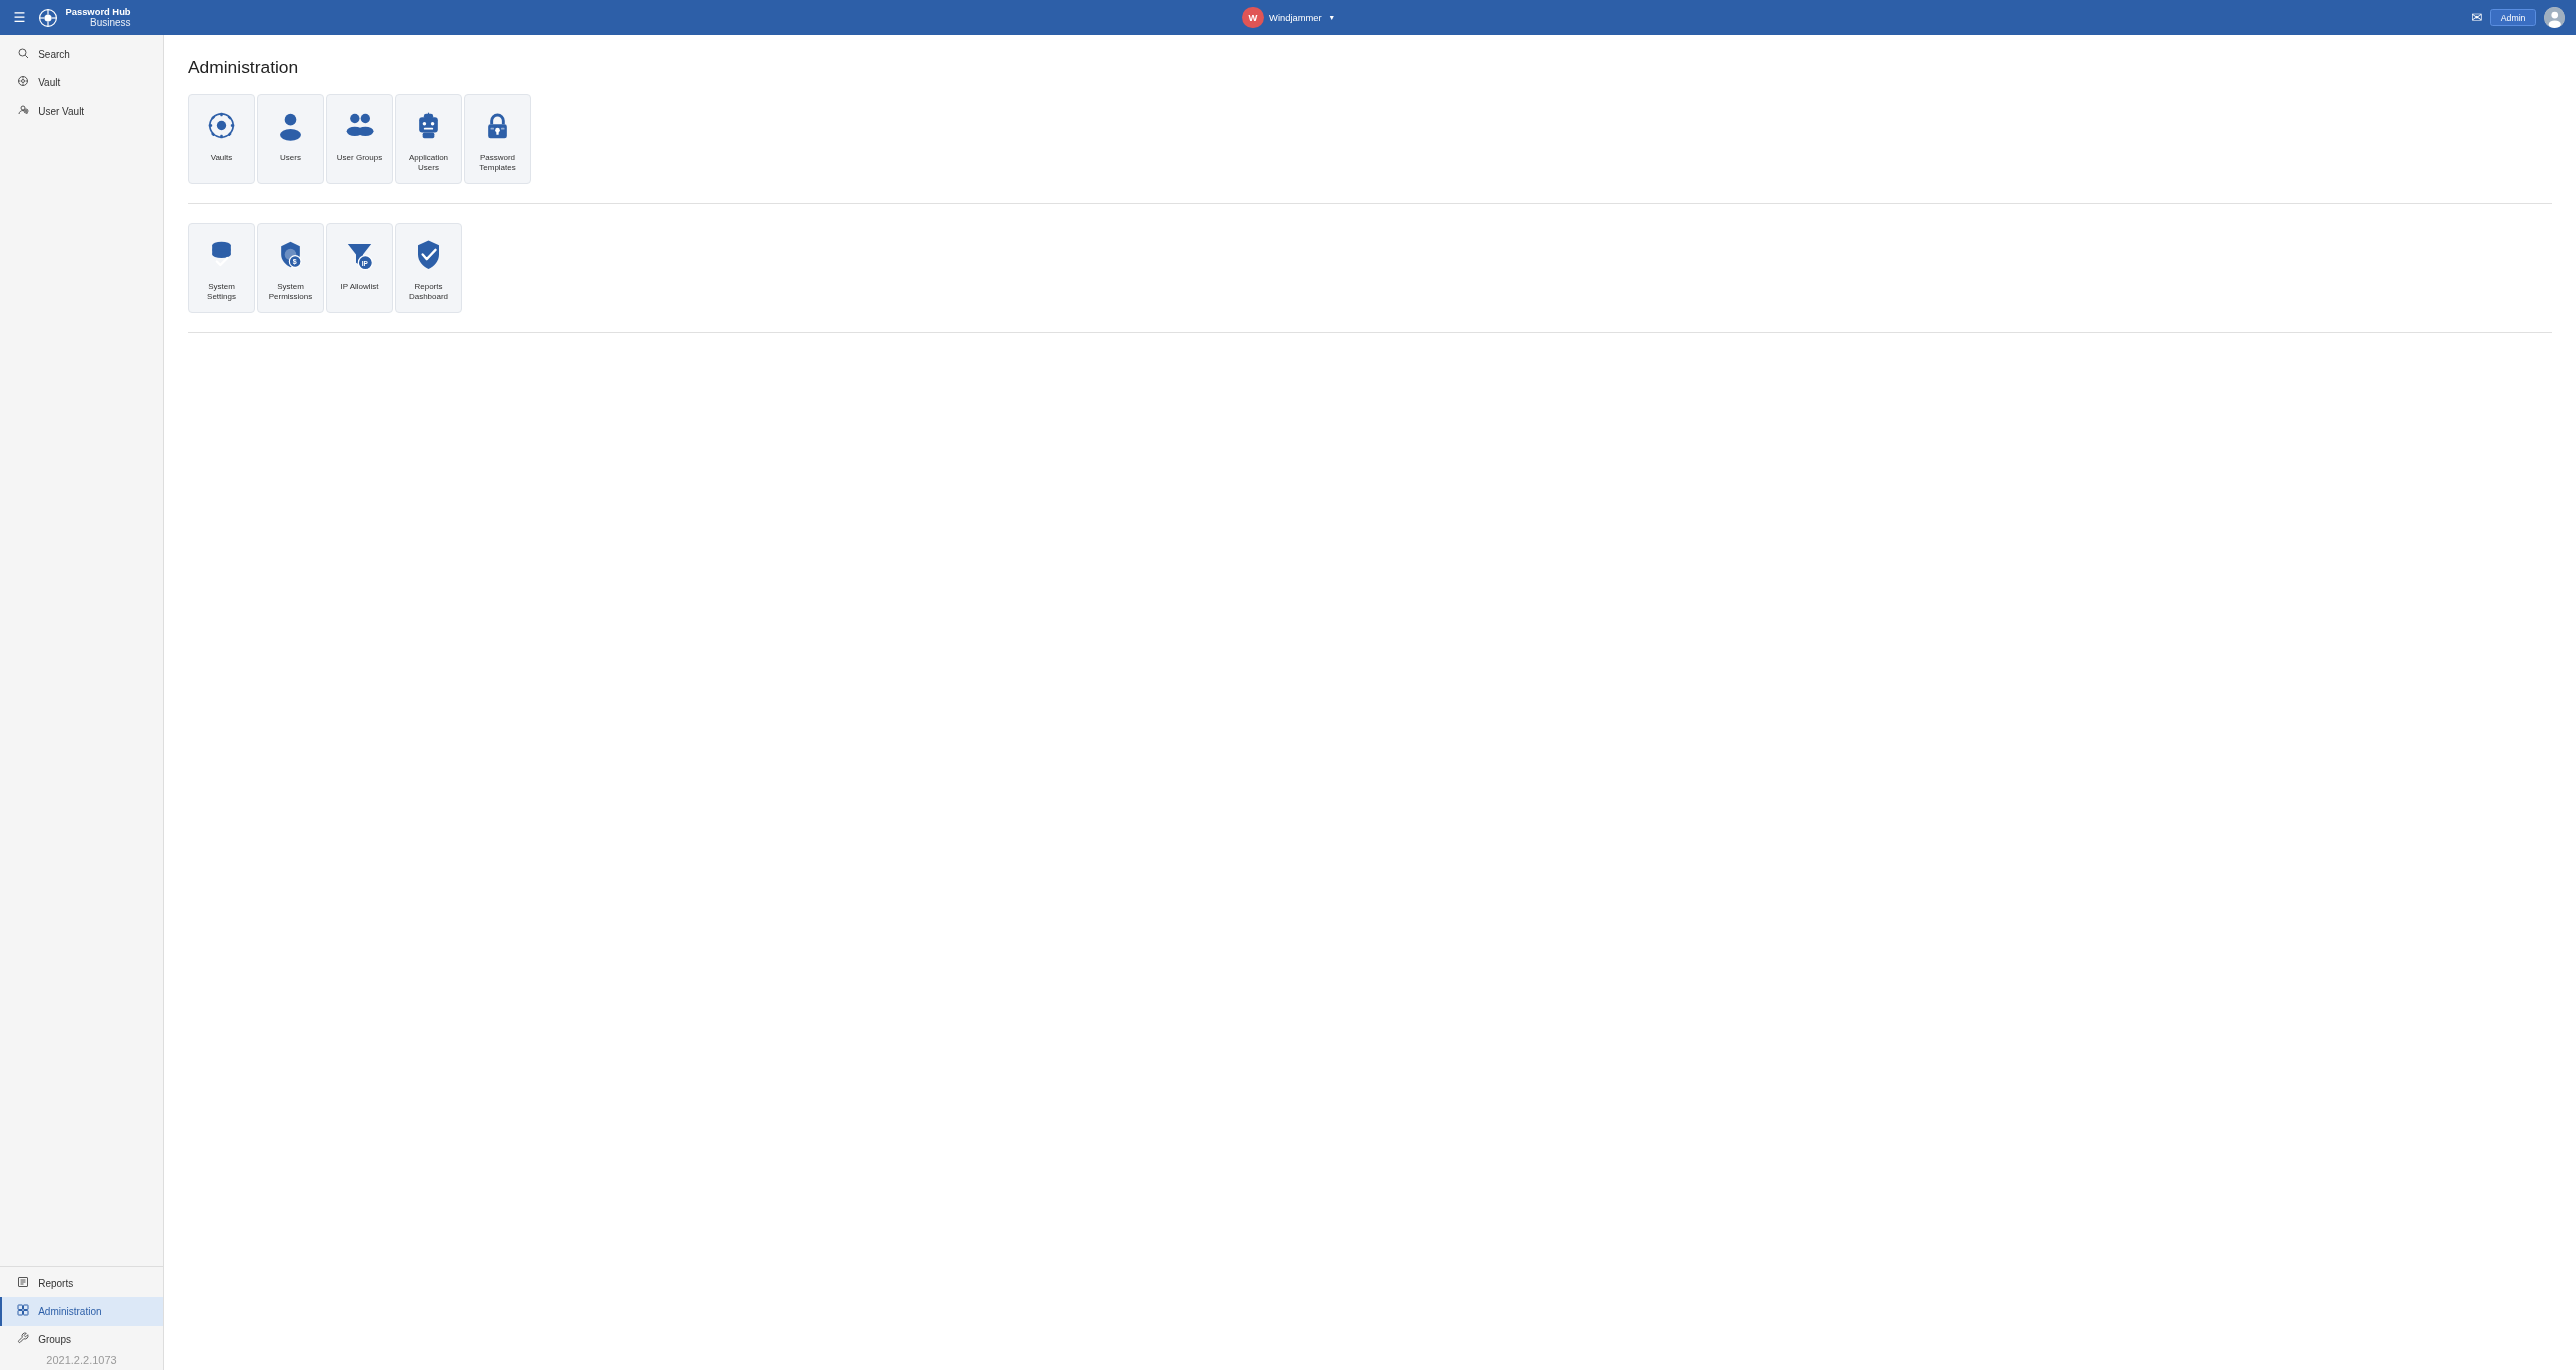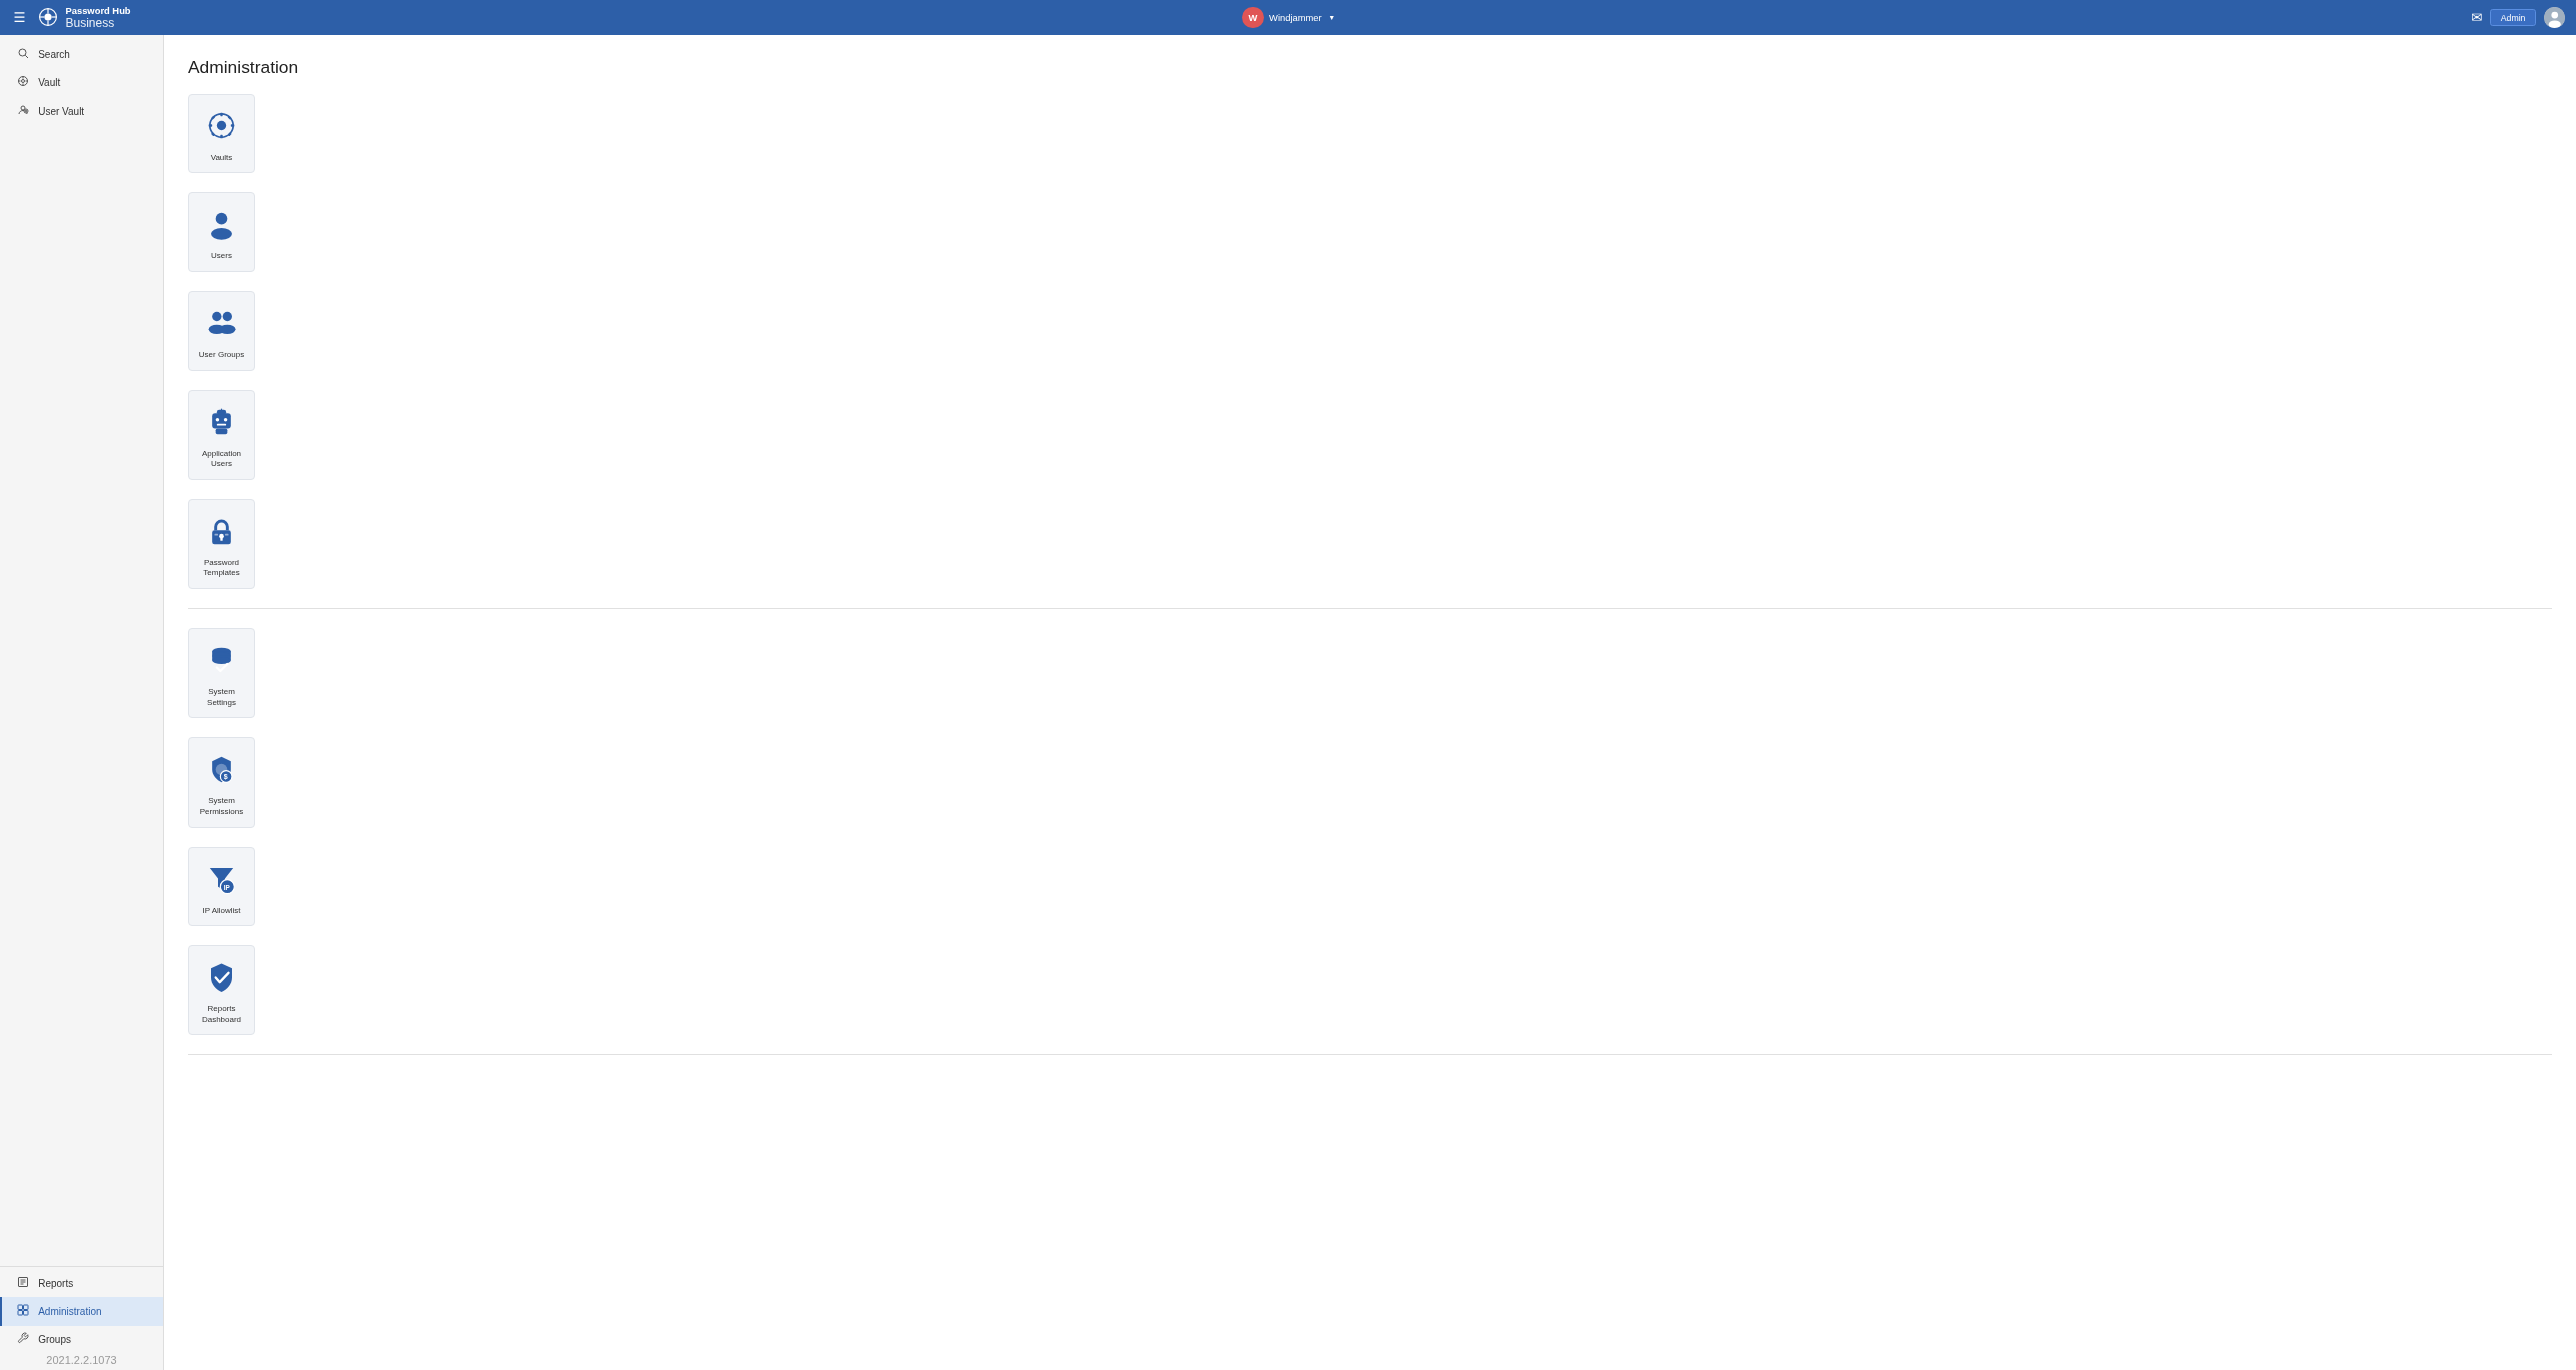--- a/index.html
+++ b/index.html
@@ -68,21 +68,21 @@
       background: white;
       overflow-y: auto;
       padding: 21.5px 24px;
     }
 
     .page-title { font-size: 17.4px; font-weight: 300; color: #222; margin-bottom: 16px; }
     .section-title { font-size: 10px; font-weight: 600; color: #333; margin-bottom: 10.7px; }
     .section-divider { border: none; border-top: 0.7px solid #e0e0e0; margin: 19px 0; }
 
     
-    .cards-grid { display: flex; flex-wrap: wrap; gap: 19px; margin-bottom: 5.4px; flex-direction: column; }
+    .cards-grid { display: flex; flex-wrap: wrap; gap: 2px; margin-bottom: 5.4px; }
     .card {
       width: 67px;
       background: #f3f5f8;
       border: 0.7px solid #e0e4ea;
       border-radius: 4px;
       padding: 12px 8px 9.4px;
       display: flex;
       flex-direction: column;
       align-items: center;
       cursor: pointer;
@@ -103,21 +103,21 @@
       <svg class="header-logo-icon" viewBox="0 0 40 40" fill="none" xmlns="http://www.w3.org/2000/svg">
         <circle cx="20" cy="20" r="14" stroke="white" stroke-width="2" fill="none"></circle>
         <circle cx="20" cy="20" r="6" fill="white"></circle>
         <line x1="20" y1="6" x2="20" y2="14" stroke="white" stroke-width="2"></line>
         <line x1="20" y1="26" x2="20" y2="34" stroke="white" stroke-width="2"></line>
         <line x1="6" y1="20" x2="14" y2="20" stroke="white" stroke-width="2"></line>
         <line x1="26" y1="20" x2="34" y2="20" stroke="white" stroke-width="2"></line>
       </svg>
       <div>
         <div class="header-app-name">Password Hub</div>
-        <div class="header-app-name" style="font-weight:400;font-size:12px;opacity:0.9;">Business</div>
+        <div class="header-app-name" style="font-weight:400;font-size:10px;opacity:0.9;text-align:right;">Business</div>
       </div>
     </div>
   </div>
   <div class="header-center">
     <div class="header-user-avatar">W</div>
     <span class="header-user-name">Windjammer</span>
     <span class="header-dropdown-icon">▾</span>
   </div>
   <div class="header-right">
     <span class="header-mail-icon" style="font-size:13.4px; position:relative;">✉</span>

